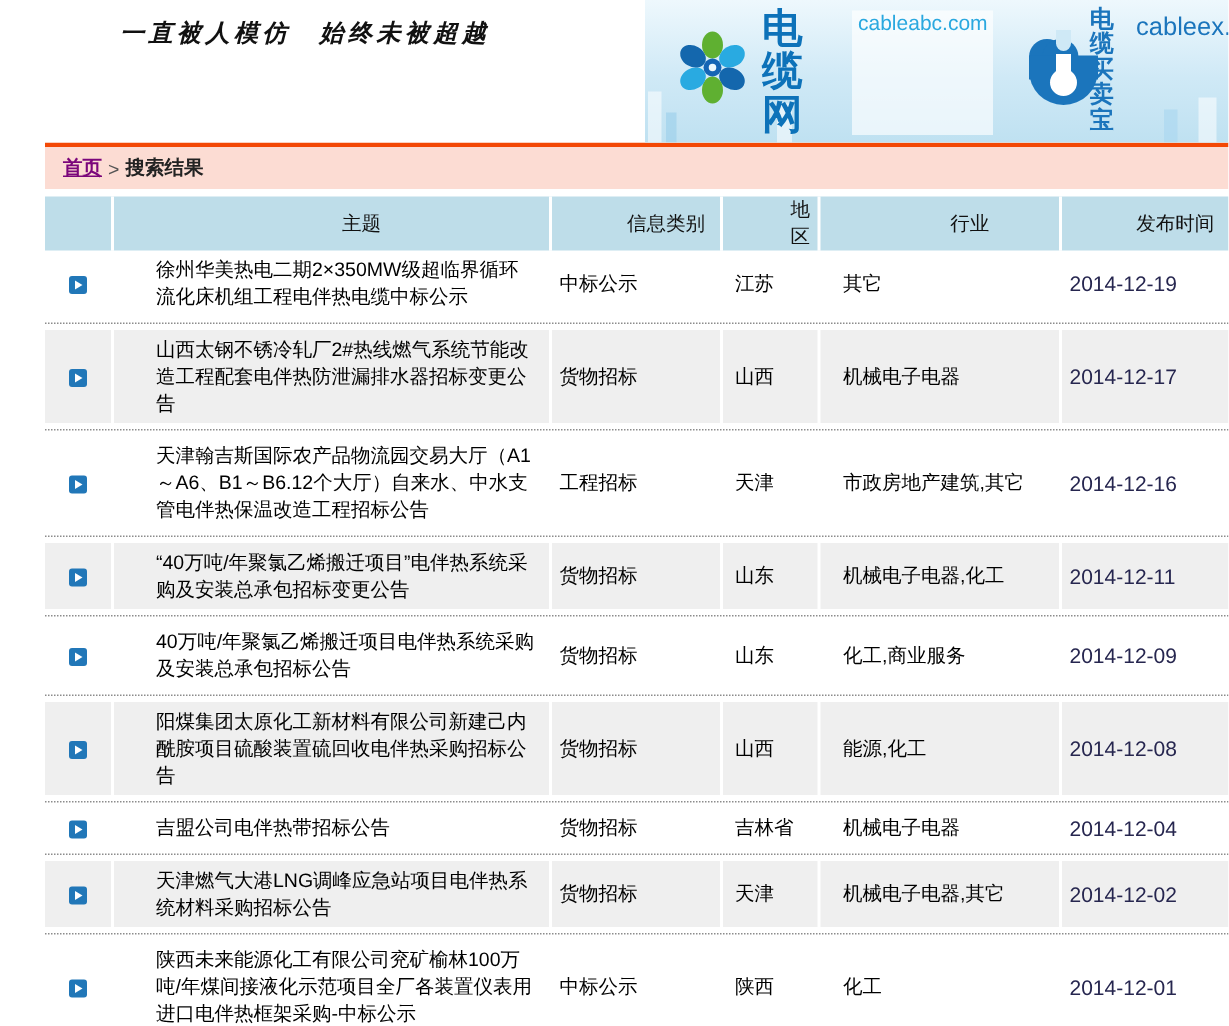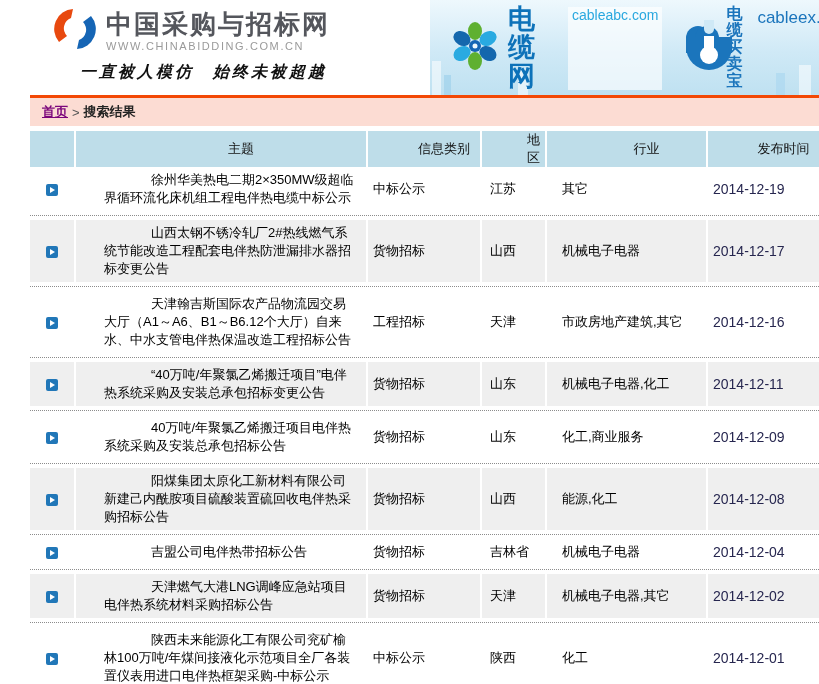--- a/index.html
+++ b/index.html
@@ -54,54 +54,41 @@
 
   
   .table-wrap { margin:5px 0 0 30px; width:789px; }
   table.results { width:789px; table-layout:fixed; border-collapse:collapse; font-size:13px; color:#000; }
   table.results th { background:#bedde9; height:27px; font-weight:normal; text-align:center;
                      font-size:13px; color:#111;padding-left:40px; }
   table.results th + th, table.results td.cell + td.cell { border-left:2px solid #fff; }
   table.results td.cell { vertical-align:middle; padding:4px 4px; line-height:18px; }
   td.icon-cell { text-align:center; }
   td.title-cell { padding-left:28px !important; padding-right:8px !important; }
-  td.title-cell a { color:#000; text-decoration:none; cursor:pointer;margin-left:47px; }
+  td.title-cell a { color:#000; text-decoration:none; cursor:pointer; }
   td.type-cell { padding-left:5px !important; }
   td.region-cell { padding-left:8px !important; }
   td.industry-cell { padding-left:15px !important; }
   td.date-cell { font-family:Liberation Sans, sans-serif; font-size:14px; color:#26264f; padding-left:5px !important; }
   tr.row-alt td.cell { background:#efefef; }
   tr.sep-row td { padding:0; background:#fff; }
   tr.sep-row .dotted { border-top:1px dotted #8c8c8c; margin:4px 0; height:0; }
 
   .bullet { display:inline-block; position:relative; width:12px; height:12px; background:#2177b8;
             border-radius:2px; vertical-align:middle; cursor:pointer; }
   .bullet::after { content:''; position:absolute; left:4px; top:3px; width:0; height:0;
                    border-left:5px solid #fff; border-top:3px solid transparent; border-bottom:3px solid transparent; }
 </style>
 </head>
 <body>
 
 <div class="page">
 
   <div class="site-header">
     <div class="logo-left">
-      <div class="logo-main">
-        <span>
-          <svg width="46" height="46" viewBox="0 0 46 46">
-            <path d="M21 3 A20 20 0 0 0 7 36 L15 30 A11 11 0 0 1 19 12 Z" fill="#e8490f"></path>
-            <path d="M25 43 A20 20 0 0 0 39 10 L31 16 A11 11 0 0 1 27 34 Z" fill="#1565b5"></path>
-            <path d="M26 8 L18 24 L24 24 L20 38 L30 20 L24 20 Z" fill="#fff" opacity="0.9"></path>
-          </svg>
-        </span>
-        <span class="logo-text-block">
-          <span class="logo-title">中国采购与招标网</span>
-          <span class="logo-url">WWW.CHINABIDDING.COM.CN</span>
-        </span>
-      </div>
       <div class="logo-tagline">一直被人模仿　始终未被超越</div>
     </div>
 
     <div class="banner">
       <div class="deco d1"></div>
       <div class="deco d2"></div>
       <div class="deco d3"></div>
       <div class="deco d4"></div>
       <div class="deco d5"></div>
 

